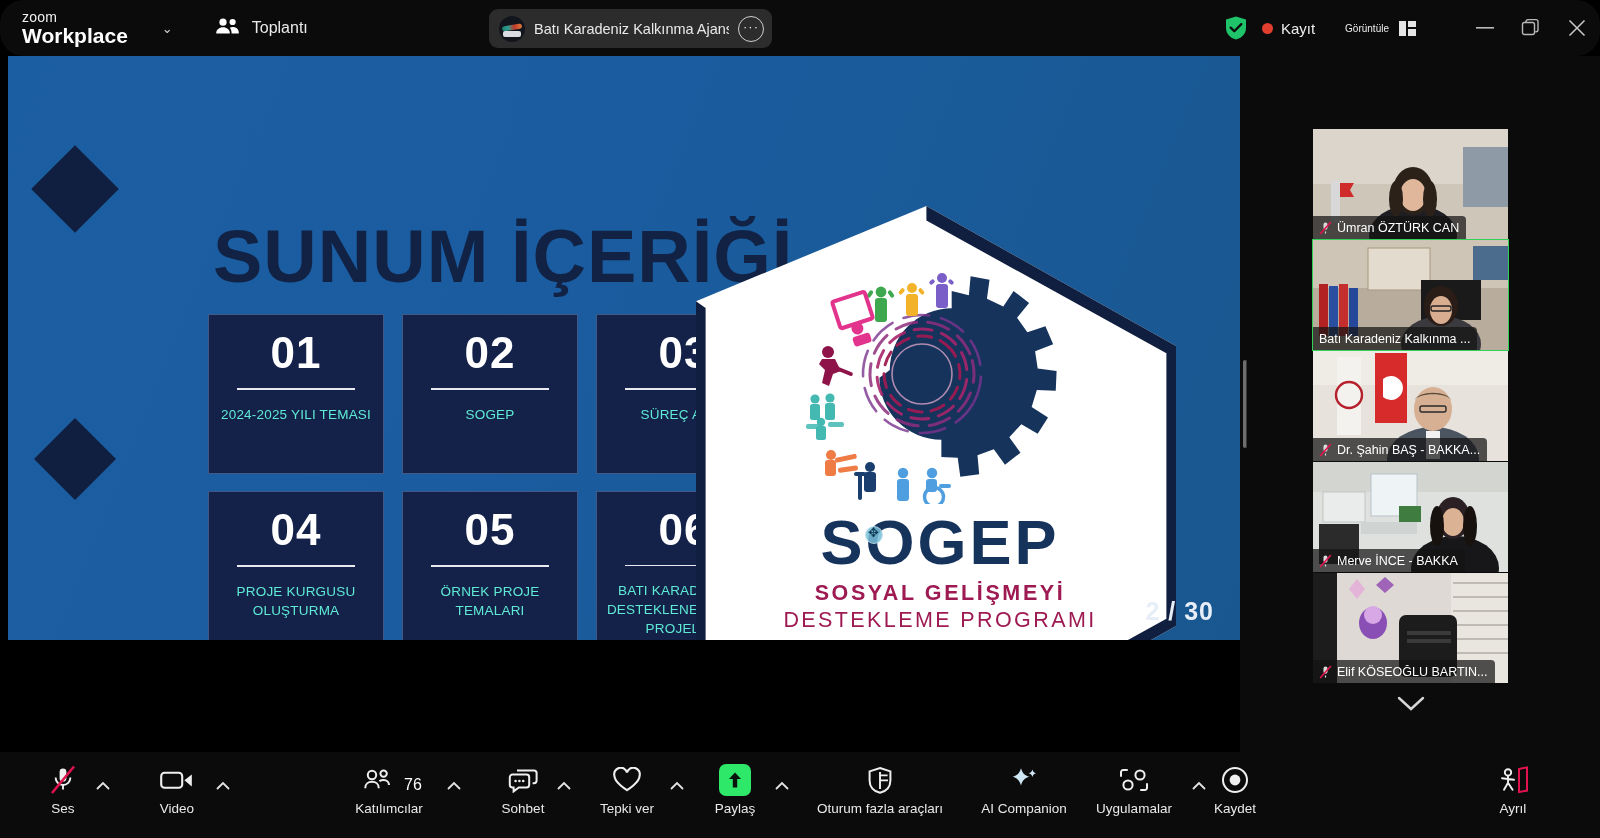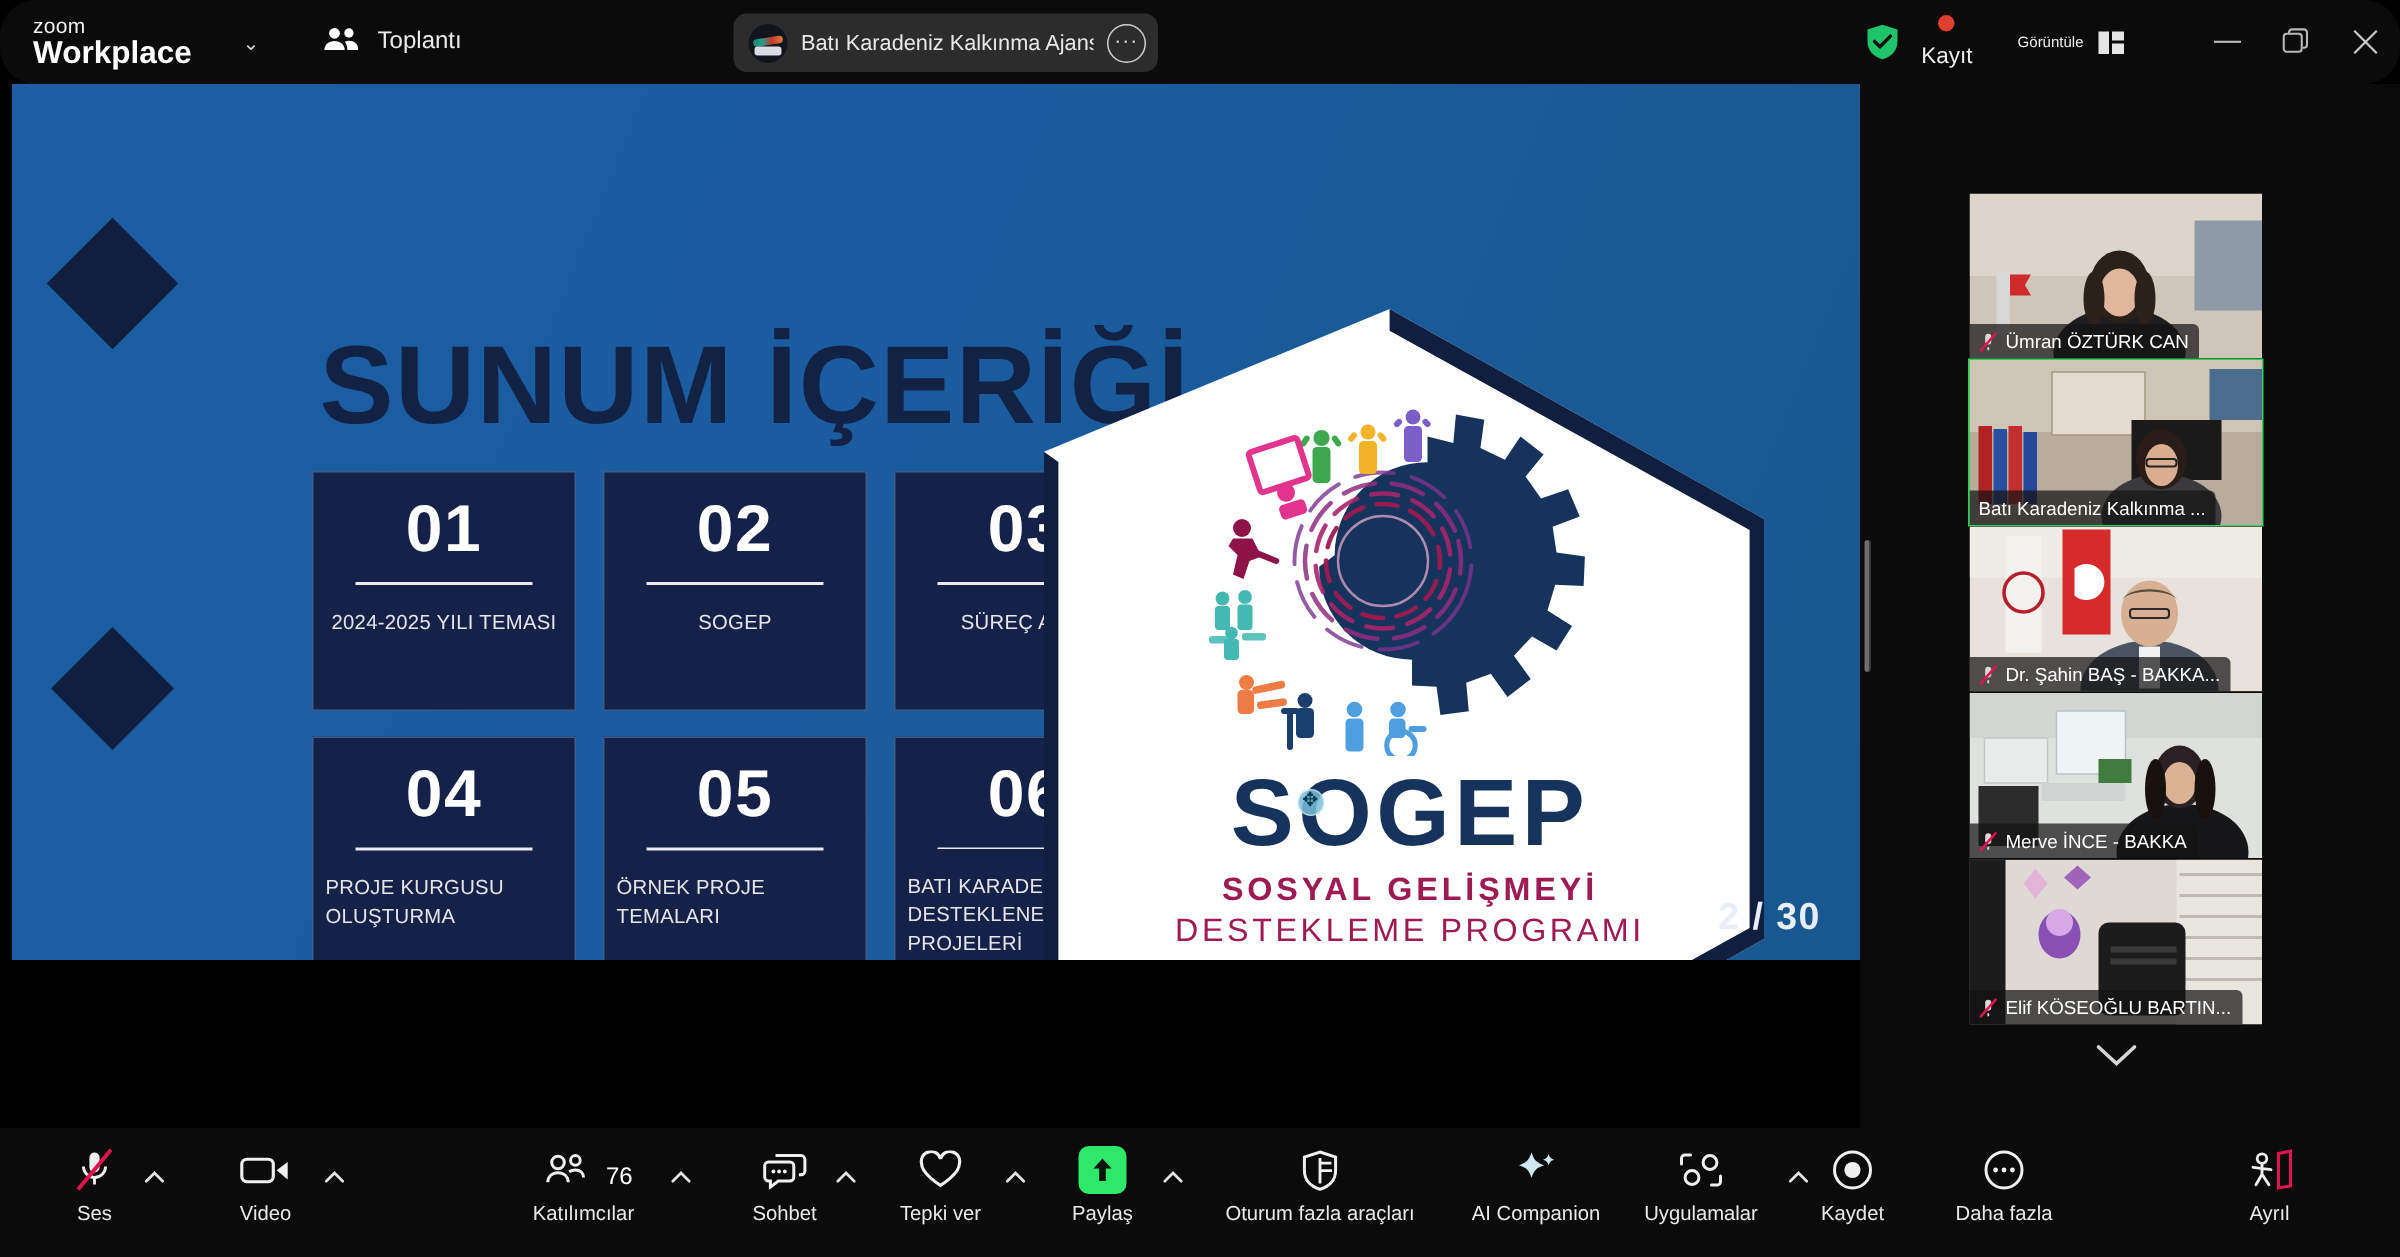--- a/index.html
+++ b/index.html
@@ -46,21 +46,21 @@
   }
   .tab-more{
     flex:0 0 auto; width:26px;height:26px;border-radius:50%;
     border:1.6px solid #cfcfcf; display:flex;align-items:center;justify-content:center;
     font-size:13px; color:#e8e8e8; letter-spacing:1px; line-height:0;
     padding-bottom:3px;
   }
 
   .tb-right{ position:absolute; right:0; top:0; height:56px; display:flex; align-items:center; }
   .shield-ok{ width:24px;height:26px; margin-right:14px; }
-  .rec-wrap{ display:flex; align-items:center; gap:8px; margin-right:30px;flex-direction:column; }
+  .rec-wrap{ display:flex; align-items:center; gap:8px; margin-right:30px; }
   .rec-dot{ width:11px;height:11px;border-radius:50%; background:#e03e2f; }
   .rec-lbl{ font-size:15px; color:#ededed; }
   .view-wrap{ display:flex; align-items:center; gap:10px; margin-right:46px; }
   .view-lbl{ font-size:10px; color:#ededed; }
   .view-grid{ width:17px;height:15px; display:grid; grid-template-columns:7px 8px; gap:2px; }
   .view-grid i{ background:#e6e6e6; display:block; }
   .view-grid i:nth-child(1){ grid-row:span 2; }
   .wbtn{ width:46px;height:56px; display:flex;align-items:center;justify-content:center; }
   .wbtn svg{ display:block; }
 
@@ -94,21 +94,21 @@
   .card{
     background:#14224a; border:1px solid #3f5a86;
     padding:16px 8px 12px; display:flex; flex-direction:column; align-items:center;
   }
   .card .num{
     font-size:44px; font-weight:bold; color:#fff; line-height:1;
     letter-spacing:1px;
   }
   .card .rule{ width:118px; height:2px; background:#e8eaf0; margin:13px 0 15px; }
   .card .cl{
-    font-size:13.5px; color:#e5e5e5; line-height:1.42;
+    font-size:13.5px; color:#5eead4; text-align:center; line-height:1.42;
     letter-spacing:.2px;
   }
   .card.wide .cl{ font-size:13.5px; }
 
   
   .hexwrap{ position:absolute; left:688px; top:150px; width:480px; height:560px; }
   .hex{
     position:absolute; left:0; top:0; width:480px; height:560px;
     background:#ffffff;
     clip-path:polygon(48% 0%, 100% 25%, 100% 75%, 48% 100%, 0% 83%, 0% 17%);
@@ -714,31 +714,20 @@
     <div class="tbi" style="left:1202px;width:66px">
       <div class="ic">
         <svg width="28" height="28" viewBox="0 0 28 28">
           <circle cx="14" cy="14" r="12" stroke="#efefef" stroke-width="2" fill="none"></circle>
           <circle cx="14" cy="14" r="5.4" fill="#efefef"></circle>
         </svg>
       </div>
       <div class="tl">Kaydet</div>
     </div>
 
-    <div class="tbi" style="left:1288px;width:96px">
-      <div class="ic">
-        <svg width="30" height="28" viewBox="0 0 30 28">
-          <circle cx="15" cy="14" r="12" stroke="#efefef" stroke-width="2" fill="none"></circle>
-          <circle cx="9.4" cy="14" r="1.6" fill="#efefef"></circle>
-            <circle cx="15" cy="14" r="1.6" fill="#efefef"></circle>
-            <circle cx="20.6" cy="14" r="1.6" fill="#efefef"></circle>
-        </svg>
-      </div>
-      <div class="tl">Daha fazla</div>
-    </div>
 
     <div class="tbi" style="left:1482px;width:62px">
       <div class="ic">
         <svg width="32" height="28" viewBox="0 0 32 28">
           <path d="M22 3 30 1.4v23.2L22 26z" stroke="#e0134f" stroke-width="2" fill="none"></path>
           <circle cx="11" cy="6.4" r="3.2" stroke="#efefef" stroke-width="1.9" fill="none"></circle>
           <path d="M11 9.8v7M11 16.8l-4 7M11 16.8l4.6 7M5 12.2l12 1.6" stroke="#efefef" stroke-width="1.9" fill="none" stroke-linecap="round"></path>
         </svg>
       </div>
       <div class="tl">Ayrıl</div>

